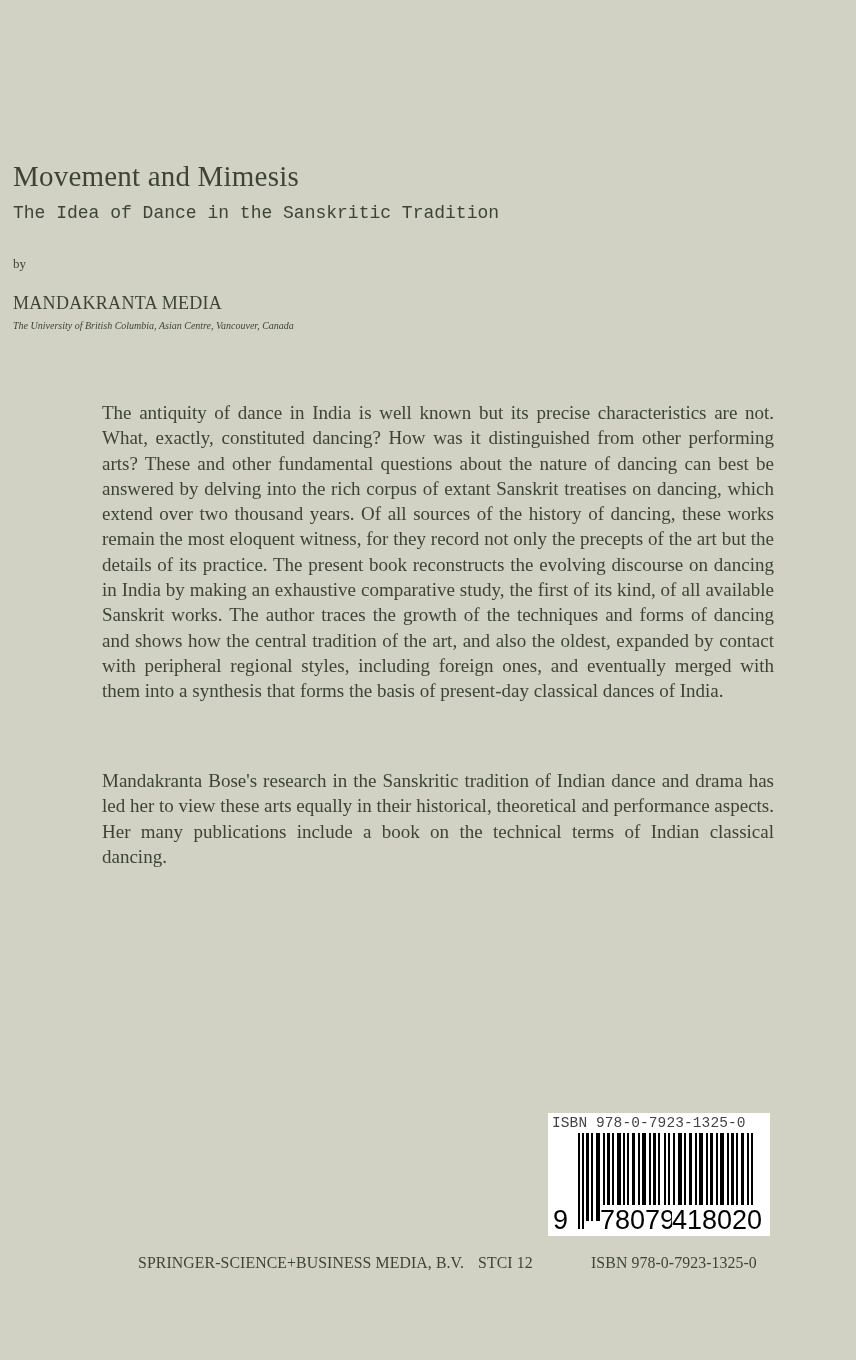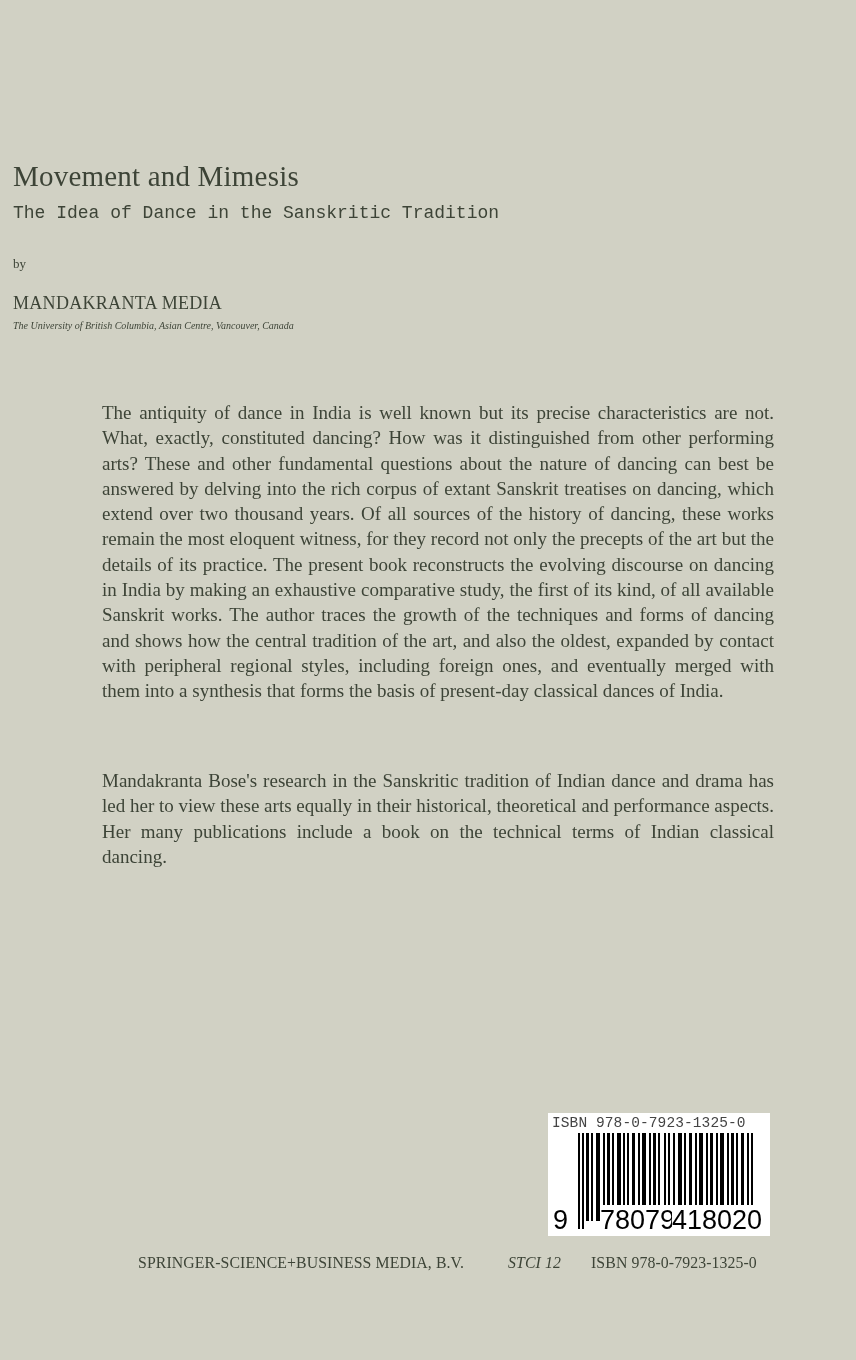--- a/index.html
+++ b/index.html
@@ -43,21 +43,21 @@
   }
   .bc-group {
     position: absolute; top: 92px; background: #fff;
     font-family: "Liberation Sans", "DejaVu Sans", sans-serif;
     font-size: 27px; color: #000; line-height: 30px;
   }
   #bc-left { left: 52px; }
   #bc-right { left: 124px; }
   #footer { top: 1254px; left: 102px; width: 680px; font-size: 15.8px; letter-spacing: 0.1px; }
   #footer-publisher { position: absolute; left: 16px; white-space: nowrap; margin-left: 20px; }
-  #footer-series { position: absolute; left: 406px; white-space: nowrap; font-style: italic; }
+  #footer-series { position: absolute; left: 376px; white-space: nowrap; }
   #footer-isbn { position: absolute; left: 489px; white-space: nowrap; }
 </style>
 </head>
 <body>
 
 <div class="abs center" id="title">Movement and Mimesis</div>
 <div class="abs center" id="subtitle">The Idea of Dance in the Sanskritic Tradition</div>
 <div class="abs center" id="by">by</div>
 <div class="abs center" id="author">MANDAKRANTA MEDIA</div>
 <div class="abs center" id="affil">The University of British Columbia, Asian Centre, Vancouver, Canada</div>

